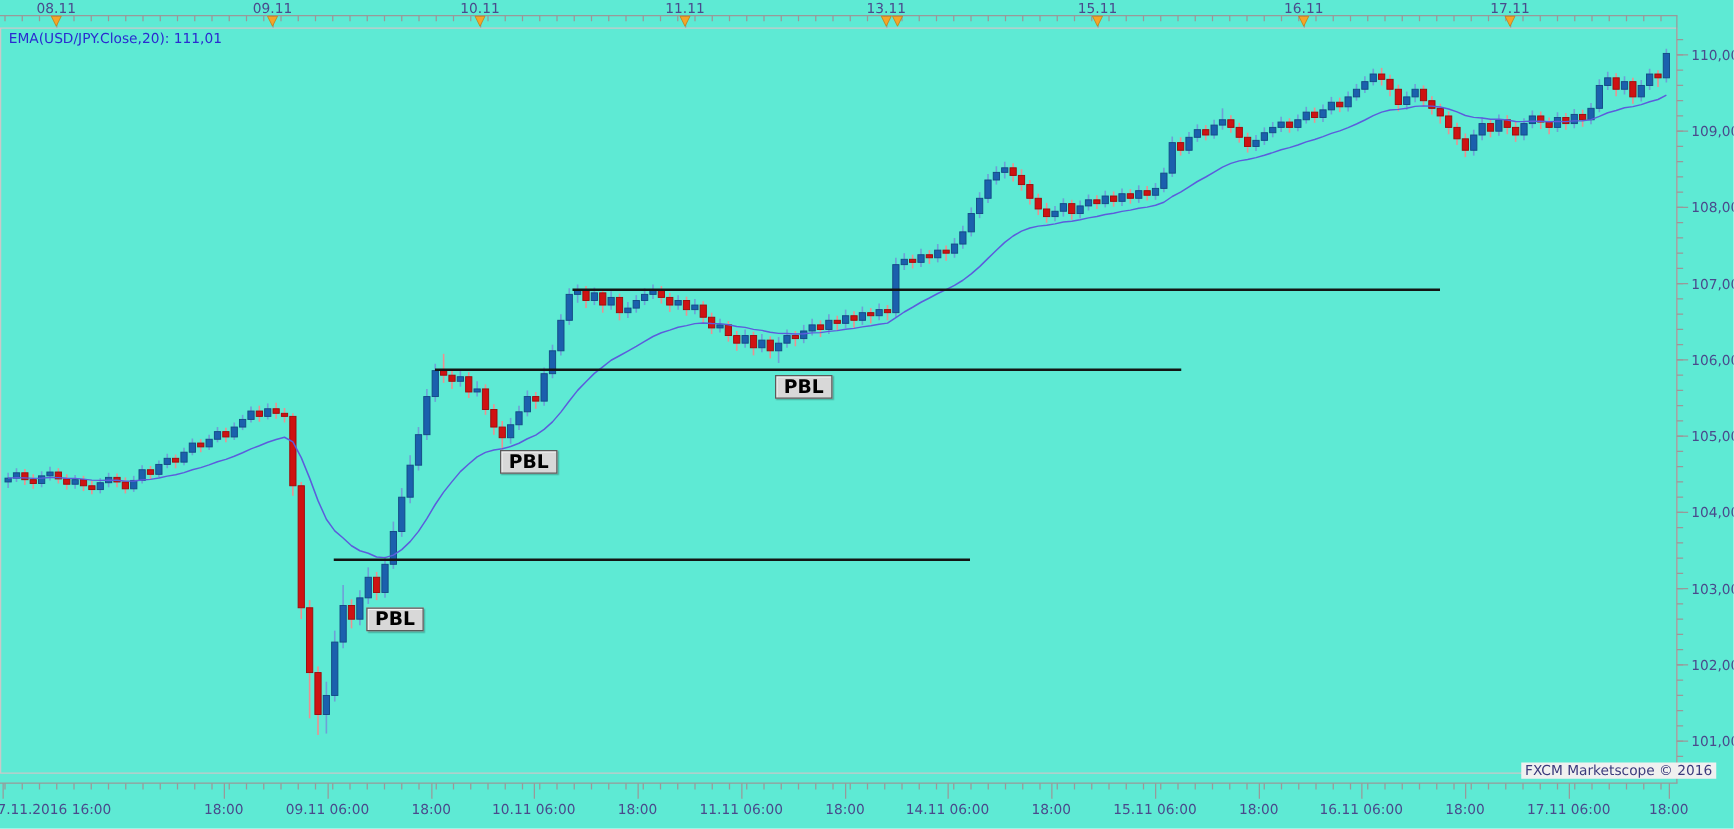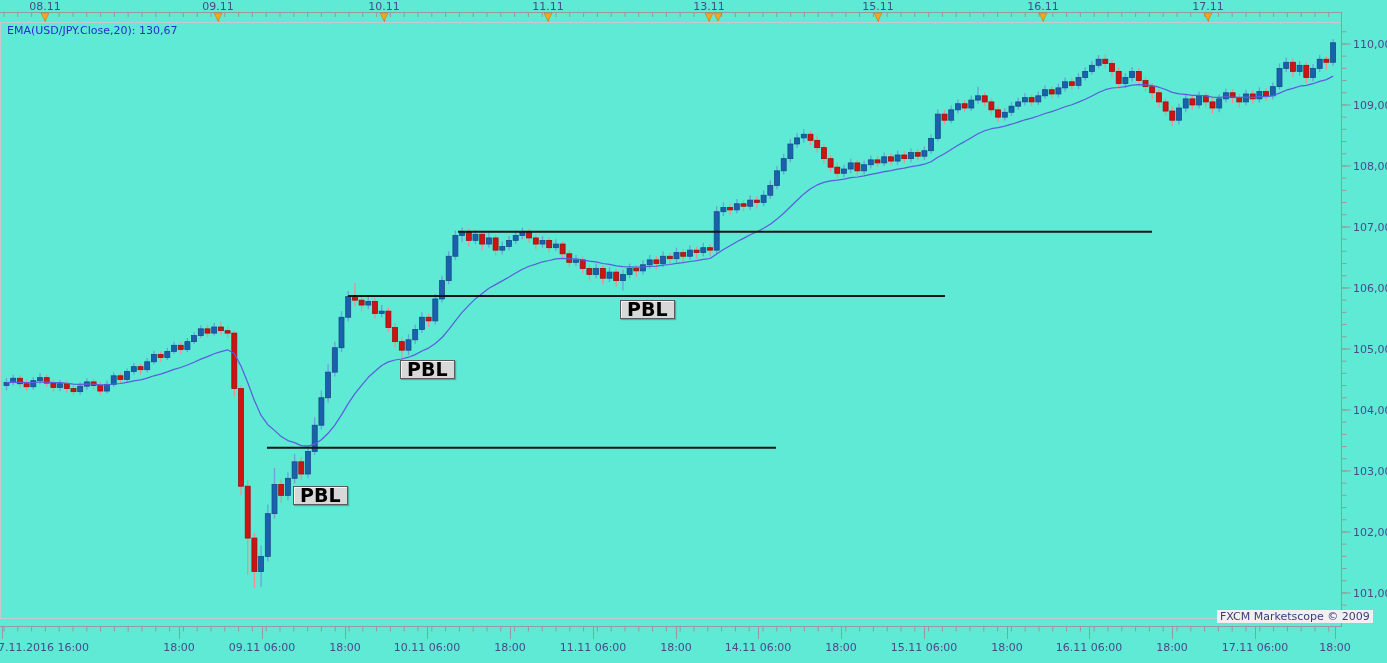--- a/index.html
+++ b/index.html
@@ -4,21 +4,21 @@
 <style>
   html,body{margin:0;padding:0;background:#fff;}
   .chart-root{position:relative;width:1387px;height:663px;background:#5eead4;
     font-family:"DejaVu Sans","Liberation Sans",sans-serif;overflow:hidden;}
   #chart-svg{position:absolute;left:0;top:0;}
   .ema-label{position:absolute;left:7px;top:24px;font-size:11px;color:#2b2bd0;white-space:nowrap;}
   .watermark{position:absolute;left:1217px;top:610px;font-size:11px;color:#3b3b7c;
     background:#f0f0f0;padding:0 3px;white-space:nowrap;}
   .pbl-label{position:absolute;background:#d8d8d8;border:1px solid #5a5a5a;
     box-shadow:inset 1px 1px 0 #f4f4f4, 1px 1px 1px rgba(0,0,0,0.25);
-    font-size:19px;font-weight:bold;color:#000;padding:1px 6px;line-height:15px;cursor:pointer;}
+    font-size:15px;font-weight:bold;color:#000;padding:1px 6px;line-height:15px;cursor:pointer;}
   text{font-family:"DejaVu Sans","Liberation Sans",sans-serif;}
 </style>
 </head>
 <body>
 
 <div class="chart-root">
   <svg id="chart-svg" width="1387" height="663">
       <rect x="0.5" y="22.5" width="1341" height="596" fill="none" stroke="#c9c9c9"></rect>
       <g>
         <line x1="0" y1="12.5" x2="1342" y2="12.5" stroke="#999999"></line>
@@ -748,18 +748,18 @@
         <line x1="1333.1000000000001" y1="39.08000000000007" x2="1333.1000000000001" y2="65.91999999999993" stroke="#6f9fd8" stroke-width="1.3"></line>
         <rect x="1330.6000000000001" y="42.74000000000021" width="5" height="19.519999999999584" fill="#1b60ad" stroke="#124a85" stroke-width="0.75"></rect>
       </g>
       <path d="M6.5,382.5L13.2,382.1L19.9,382.3L26.6,382.7L33.3,382.5L40.0,382.0L46.7,382.1L53.4,382.6L60.1,382.7L66.8,383.3L73.5,384.1L80.2,384.3L86.9,384.1L93.6,384.2L100.3,384.9L107.0,384.8L113.7,384.0L120.4,383.5L127.1,382.4L133.8,380.9L140.5,379.8L147.2,378.1L153.9,375.8L160.6,374.1L167.3,371.9L174.0,369.4L180.7,367.5L187.4,365.0L194.1,362.2L200.8,359.1L207.5,356.6L214.2,353.8L220.9,351.6L227.6,349.8L234.3,353.5L241.0,366.1L247.7,382.5L254.4,400.5L261.1,415.4L267.8,424.7L274.5,430.4L281.2,436.6L287.9,440.6L294.6,442.6L301.3,445.6L308.0,446.1L314.7,444.1L321.4,439.7L328.1,433.3L334.8,425.1L341.5,414.9L348.2,403.6L354.9,393.7L361.6,385.3L368.3,377.3L375.0,371.2L381.7,365.5L388.4,361.9L395.1,360.0L401.8,359.0L408.5,357.2L415.2,354.6L421.9,351.0L428.6,348.1L435.3,343.5L442.0,337.5L448.7,329.7L455.4,320.8L462.1,312.3L468.8,305.4L475.5,298.7L482.2,293.5L488.9,288.2L495.6,284.6L502.3,280.9L509.0,277.1L515.7,273.1L522.4,269.2L529.1,266.2L535.8,264.1L542.5,261.8L549.2,260.5L555.9,258.9L562.6,258.4L569.3,258.8L576.0,258.9L582.7,259.8L589.4,261.2L596.1,261.9L602.8,263.5L609.5,264.3L616.2,265.8L622.9,266.7L629.6,266.8L636.3,267.2L643.0,267.0L649.7,266.3L656.4,266.1L663.1,265.1L669.8,264.5L676.5,263.4L683.2,262.7L689.9,261.5L696.6,260.6L703.3,259.4L710.0,258.5L716.7,254.1L723.4,249.6L730.1,245.8L736.8,241.8L743.5,238.4L750.2,234.8L756.9,231.7L763.6,228.3L770.3,224.2L777.0,219.1L783.7,213.3L790.4,206.7L797.1,200.2L803.8,193.9L810.5,188.8L817.2,184.9L823.9,182.4L830.6,180.9L837.3,180.2L844.0,179.1L850.7,177.6L857.4,177.0L864.1,175.8L870.8,174.3L877.5,173.2L884.2,171.6L890.9,170.6L897.6,169.1L904.3,168.1L911.0,166.6L917.7,165.7L924.4,164.2L931.1,161.8L937.8,157.2L944.5,153.7L951.2,149.5L957.9,145.2L964.6,141.6L971.3,137.7L978.0,133.7L984.7,130.7L991.4,128.7L998.1,127.6L1004.8,126.1L1011.5,124.2L1018.2,122.1L1024.9,119.8L1031.6,118.1L1038.3,116.0L1045.0,113.5L1051.7,111.6L1058.4,109.3L1065.1,106.7L1071.8,104.7L1078.5,102.1L1085.2,99.2L1091.9,96.0L1098.6,92.5L1105.3,89.7L1112.0,88.0L1118.7,87.5L1125.4,86.6L1132.1,85.1L1138.8,84.7L1145.5,84.9L1152.2,85.6L1158.9,87.2L1165.6,89.5L1172.3,92.4L1179.0,93.9L1185.7,94.4L1192.4,95.4L1199.1,95.4L1205.8,96.0L1212.5,97.2L1219.2,97.3L1225.9,96.9L1232.6,97.0L1239.3,97.4L1246.0,97.1L1252.7,97.3L1259.4,96.7L1266.1,96.6L1272.8,95.7L1279.5,93.1L1286.2,90.2L1292.9,88.4L1299.6,86.2L1306.3,85.3L1313.0,83.7L1319.7,81.4L1326.4,79.6L1333.1,76.1" fill="none" stroke="#5c5cdc" stroke-width="1.2" stroke-linejoin="round"></path>
       <g>
         <line x1="267" y1="447.78000000000026" x2="776" y2="447.78000000000026" stroke="#141414" stroke-width="2"></line>
         <line x1="348" y1="295.8899999999997" x2="945" y2="295.8899999999997" stroke="#141414" stroke-width="2"></line>
         <line x1="458" y1="231.83999999999986" x2="1152" y2="231.83999999999986" stroke="#141414" stroke-width="2"></line>
       </g>
     </svg>
-  <div class="ema-label">EMA(USD/JPY.Close,20): 130,67</div>
-  <div class="watermark">FXCM Marketscope © 2009</div>
+  <div class="ema-label">EMA(USD/JPY.Close,20): 111,01</div>
+  <div class="watermark">FXCM Marketscope © 2016</div>
 <div class="pbl-label" style="left: 293px; top: 486px;">PBL</div>
     <div class="pbl-label" style="left: 400px; top: 360px;">PBL</div>
     <div class="pbl-label" style="left: 620px; top: 300px;">PBL</div>
   </div>
 
 </body></html>

